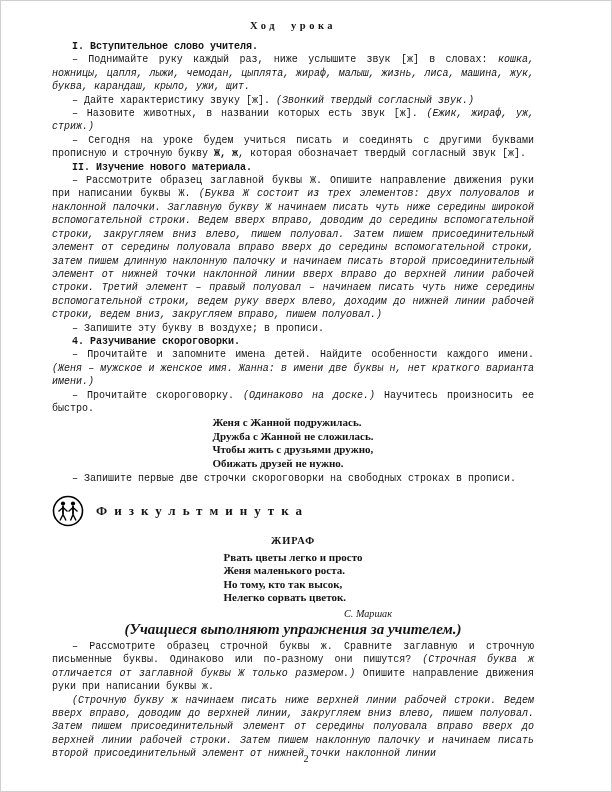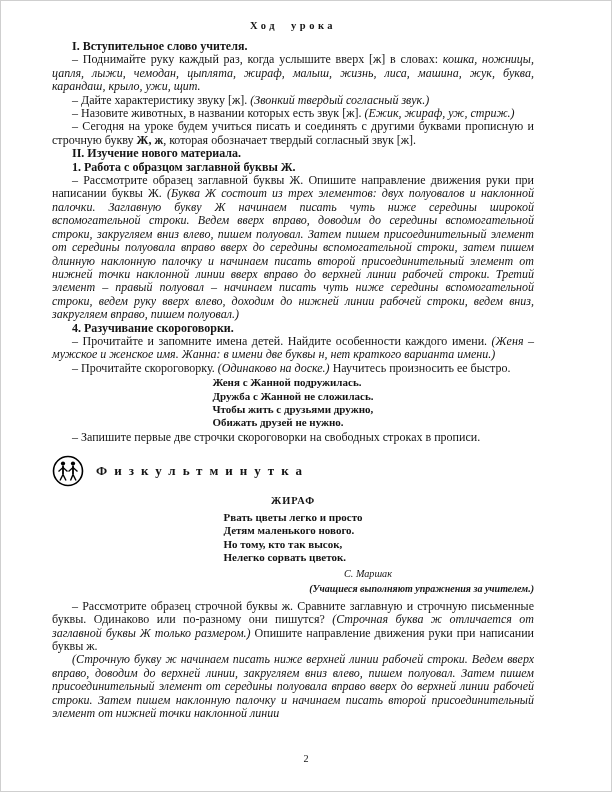--- a/index.html
+++ b/index.html
@@ -23,24 +23,25 @@
   }
   .doc-title {
     font-size: 10.5px;
     font-weight: bold;
     text-align: center;
     letter-spacing: 3.5px;
     word-spacing: 7px;
     margin-bottom: 9px;
   }
   .para {
-    font-size: 12px;
+    font-size: 10px;
     line-height: 13.4px;
     text-align: justify;
     text-indent: 20px;
+    font-family: Liberation Mono, monospace;
   }
   .b  { font-weight: bold; }
   .i  { font-style: italic; }
   .verse {
     text-align: center;
     margin: 1px 0;
   }
   .verse-inner {
     display: inline-block;
     text-align: left;
@@ -70,58 +71,58 @@
   }
   .poem-author {
     font-style: italic;
     font-size: 10.2px;
     line-height: 13.4px;
     text-align: center;
     padding-left: 150px;
     margin-top: 2px;
   }
   .teacher-note {
-    text-align: right;
+    text-align: center;
     font-weight: bold;
     font-style: italic;
-    font-size: 10px;
+    font-size: 15px;
     line-height: 13.4px;
     margin: 2px 0 4px;
   }
   .page-number {
     position: absolute;
     bottom: 27px; left: 0; right: 0;
     text-align: center;
     font-size: 10.2px;
   }
 </style>
 </head>
 <body>
 
 <div class="page">
   <div class="content">
 
     <div class="doc-title">Ход урока</div>
 
     <p class="para"><span class="b">I. Вступительное слово учителя.</span></p>
 
-    <p class="para"><span>– Поднимайте руку каждый раз, когда услышите вверх [ж] в словах: </span><span class="i">кошка, ножницы, цапля, лыжи, чемодан, цыплята, жираф, малыш, жизнь, лиса, машина, жук, буква, карандаш, крыло, ужи, щит.</span></p>
+    <p class="para"><span>– Поднимайте руку каждый раз, ниже услышите звук [ж] в словах: </span><span class="i">кошка, ножницы, цапля, лыжи, чемодан, цыплята, жираф, малыш, жизнь, лиса, машина, жук, буква, карандаш, крыло, ужи, щит.</span></p>
 
     <p class="para"><span>– Дайте характеристику звуку [ж]. </span><span class="i">(Звонкий твердый согласный звук.)</span></p>
 
     <p class="para"><span>– Назовите животных, в названии которых есть звук [ж]. </span><span class="i">(Ежик, жираф, уж, стриж.)</span></p>
 
     <p class="para"><span>– Сегодня на уроке будем учиться писать и соединять с другими буквами прописную и строчную букву </span><span class="b">Ж, ж</span><span>, которая обозначает твердый согласный звук [ж].</span></p>
 
     <p class="para"><span class="b">II. Изучение нового материала.</span></p>
 
-    <p class="para"><span class="b">1. Работа с образцом заглавной буквы Ж.</span></p>
 
     <p class="para"><span>– Рассмотрите образец заглавной буквы Ж. Опишите направление движения руки при написании буквы Ж. </span><span class="i">(Буква Ж состоит из трех элементов: двух полуовалов и наклонной палочки. Заглавную букву Ж начинаем писать чуть ниже середины широкой вспомогательной строки. Ведем вверх вправо, доводим до середины вспомогательной строки, закругляем вниз влево, пишем полуовал. Затем пишем присоединительный элемент от середины полуовала вправо вверх до середины вспомогательной строки, затем пишем длинную наклонную палочку и начинаем писать второй присоединительный элемент от нижней точки наклонной линии вверх вправо до верхней линии рабочей строки. Третий элемент – правый полуовал – начинаем писать чуть ниже середины вспомогательной строки, ведем руку вверх влево, доходим до нижней линии рабочей строки, ведем вниз, закругляем вправо, пишем полуовал.)</span></p>
 
+    <p class="para"><span>– Запишите эту букву в воздухе; в прописи.</span></p>
 
     <p class="para"><span class="b">4. Разучивание скороговорки.</span></p>
 
     <p class="para"><span>– Прочитайте и запомните имена детей. Найдите особенности каждого имени. </span><span class="i">(Женя – мужское и женское имя. Жанна: в имени две буквы н, нет краткого варианта имени.)</span></p>
 
     <p class="para"><span>– Прочитайте скороговорку. </span><span class="i">(Одинаково на доске.)</span><span> Научитесь произносить ее быстро.</span></p>
 
     <div class="verse">
       <div class="verse-inner">
         <div>Женя с Жанной подружилась.</div>
@@ -150,21 +151,21 @@
         <line x1="21" y1="19.5" x2="24" y2="25.5" stroke="#000" stroke-width="1.4"></line>
       </svg>
       <span class="phys-label">Физкультминутка</span>
     </div>
 
     <div class="poem-title">ЖИРАФ</div>
 
     <div class="verse">
       <div class="verse-inner">
         <div>Рвать цветы легко и просто</div>
-        <div>Детям маленького нового.</div>
+        <div>Женя маленького роста.</div>
         <div>Но тому, кто так высок,</div>
         <div>Нелегко сорвать цветок.</div>
       </div>
     </div>
 
     <div class="poem-author">С. Маршак</div>
 
     <div class="teacher-note">(Учащиеся выполняют упражнения за учителем.)</div>
 
 

